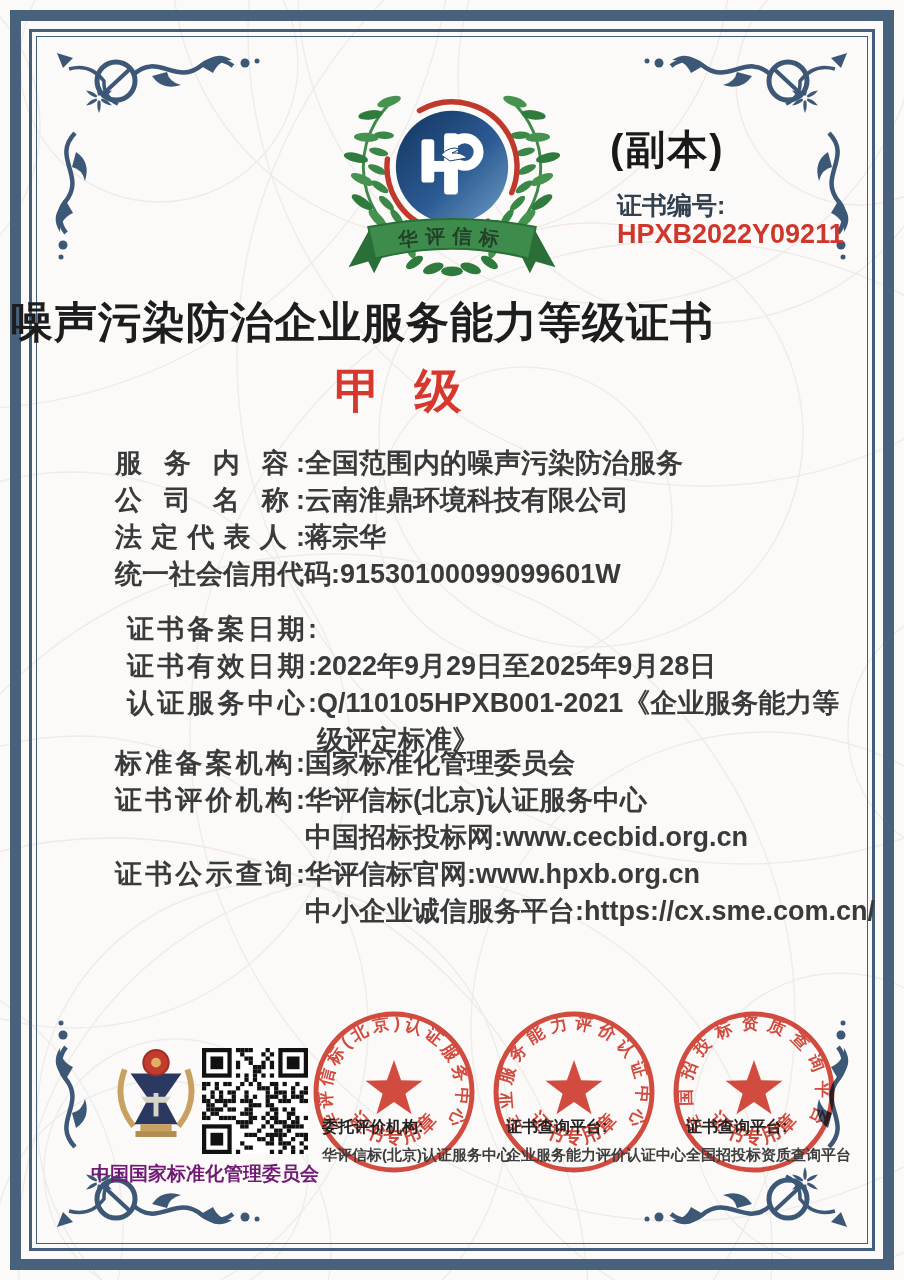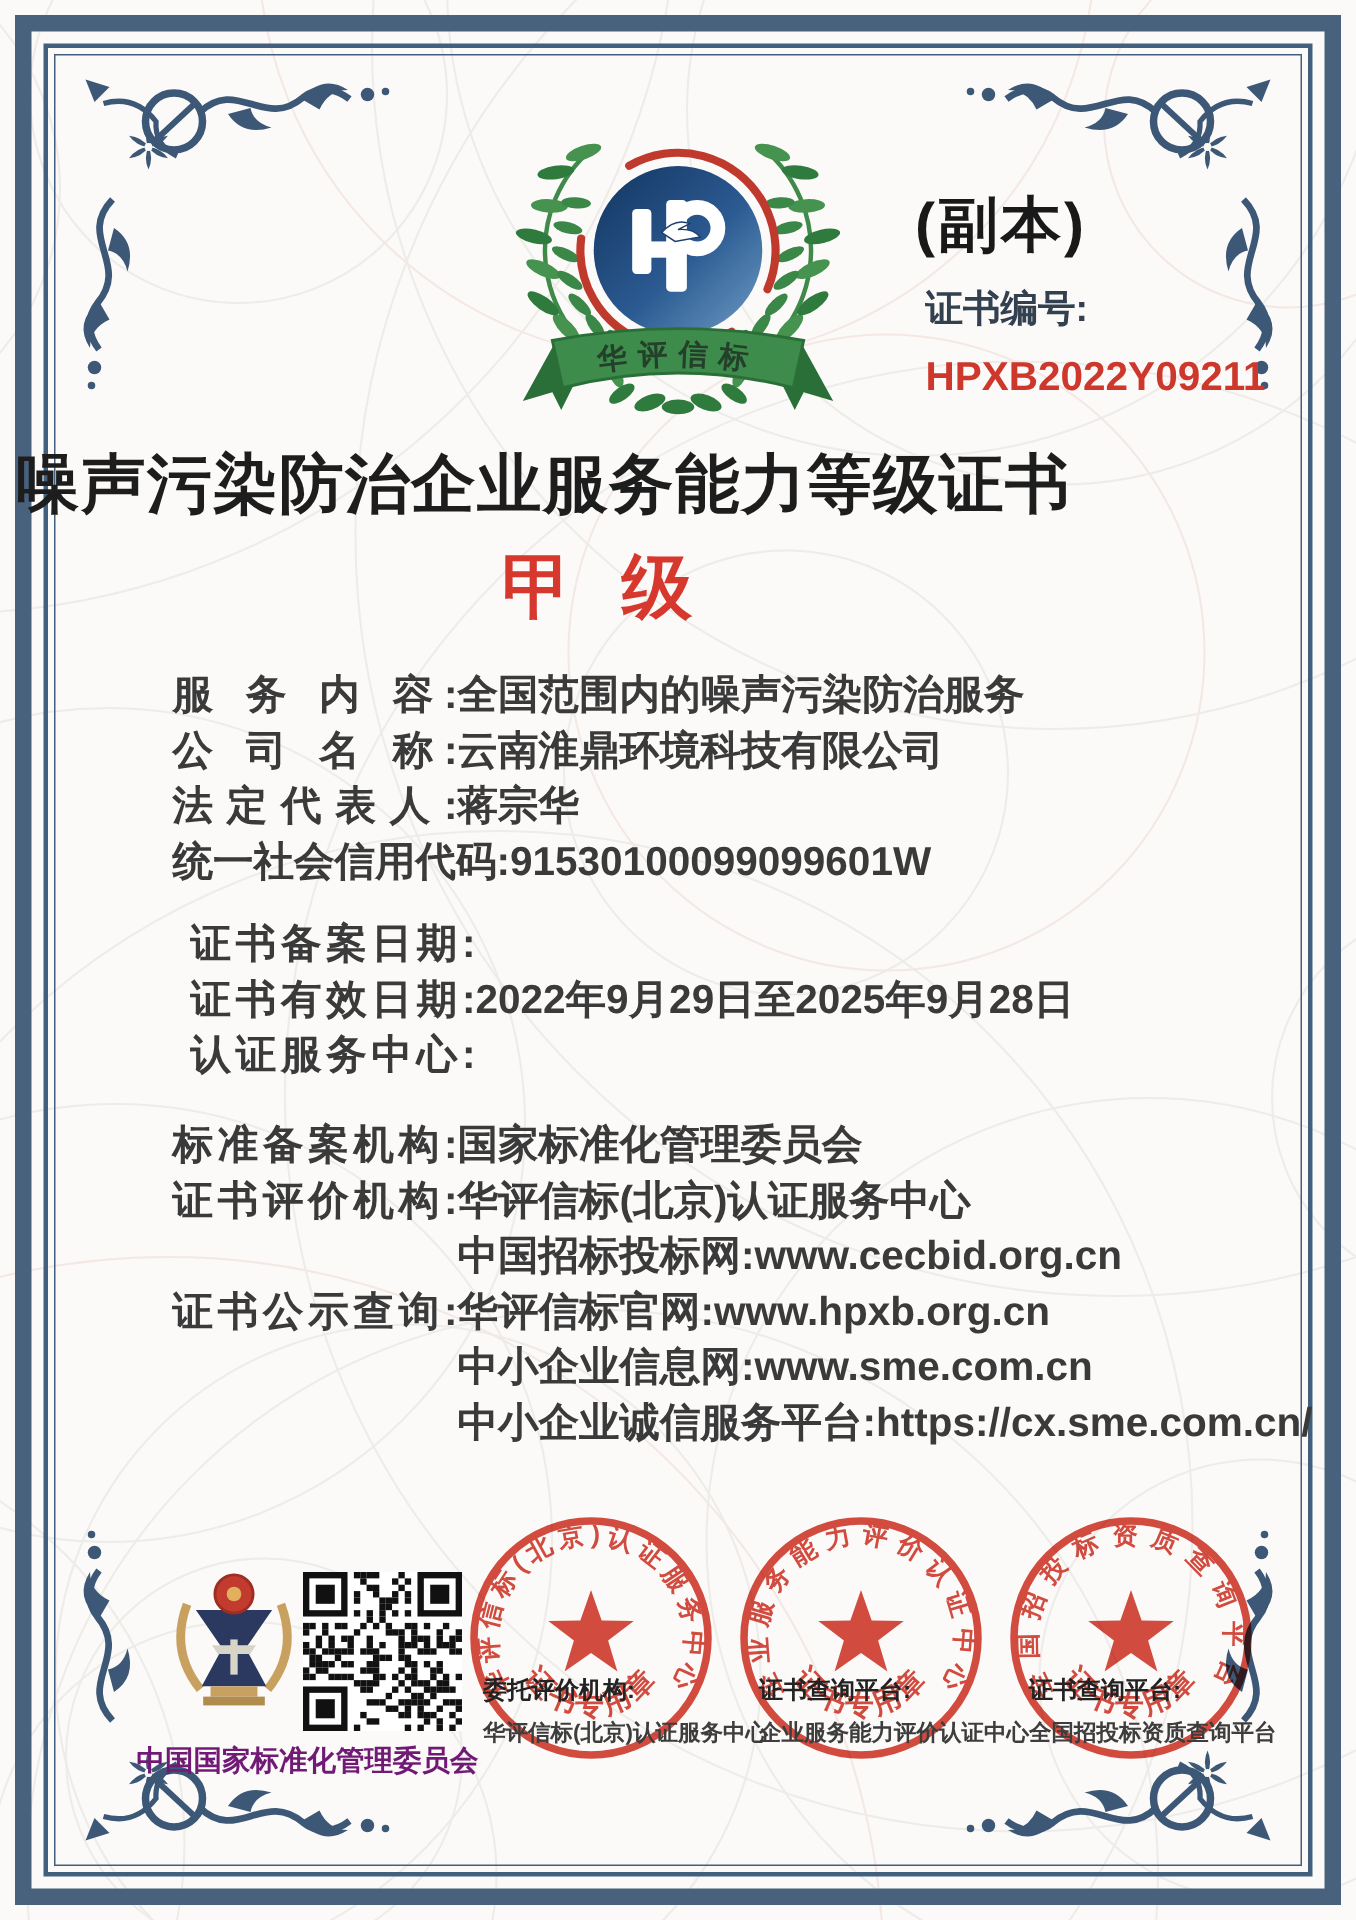--- a/index.html
+++ b/index.html
@@ -13,21 +13,21 @@
   .frame-line2{position:absolute;inset:36px;border:1.5px solid #42607d;}
   .corner{position:absolute;width:240px;height:240px;}
   .corner.tl{left:24px;top:24px;}
   .corner.tr{right:24px;top:24px;transform:scaleX(-1);}
   .corner.bl{left:24px;bottom:24px;transform:scaleY(-1);}
   .corner.br{right:24px;bottom:24px;transform:scale(-1,-1);}
   .logo{position:absolute;left:338px;top:90px;width:228px;height:202px;}
   .copy-label{position:absolute;left:610px;top:122px;font-size:40px;font-weight:700;
               color:#191919;letter-spacing:2px;}
   .certno-label{position:absolute;left:617px;top:189px;font-size:25px;font-weight:700;color:#32404f;}
-  .certno-value{position:absolute;left:617px;top:236px;font-size:27px;font-weight:700;color:#ce372b;}
+  .certno-value{position:absolute;left:617px;top:219px;font-size:27px;font-weight:700;color:#ce372b;}
   .title{position:absolute;left:0;top:294px;width:724px;text-align:center;font-size:43px;
          font-weight:800;color:#1d1d1d;letter-spacing:1px;}
   .grade{position:absolute;left:0;top:360px;width:796px;text-align:center;font-size:47px;
          font-weight:800;color:#d6382d;letter-spacing:10px;text-indent:10px;}
   .block{position:absolute;left:115px;color:#3a3a3a;font-weight:600;font-size:27px;line-height:1;}
   .row{display:flex;margin-bottom:10px;white-space:nowrap;}
   .lbl{display:inline-block;min-width:190px;text-align:justify;text-align-last:justify;}
   .val .vl{display:block;margin-bottom:10px;}
   .b-company{top:450px;}
   .b-dates{top:616px;margin-left:12px;}
@@ -224,43 +224,43 @@
   <div class="block b-dates">
     <div class="row">
       <span class="lbl">证书备案日期:</span>
     </div>
     <div class="row">
       <span class="lbl">证书有效日期:</span>
       <span class="val">2022年9月29日至2025年9月28日</span>
     </div>
     <div class="row">
       <span class="lbl">认证服务中心:</span>
+      <span class="val">
+          <span class="vl">Q/110105HPXB001-2021《企业服务能力等</span>
+          <span class="vl">级评定标准》</span>
+        </span>
     </div>
   </div>
 
   <div class="block b-agencies">
     <div class="row">
       <span class="lbl">标准备案机构:</span>
       <span class="val">国家标准化管理委员会</span>
     </div>
     <div class="row">
       <span class="lbl">证书评价机构:</span>
       <span class="val">华评信标(北京)认证服务中心</span>
     </div>
     <div class="row">
       <span class="lbl"></span>
       <span class="val">中国招标投标网:www.cecbid.org.cn</span>
     </div>
     <div class="row">
       <span class="lbl">证书公示查询:</span>
       <span class="val">华评信标官网:www.hpxb.org.cn</span>
-    </div>
-    <div class="row">
-      <span class="lbl"></span>
-      <span class="val">中小企业信息网:www.sme.com.cn</span>
     </div>
     <div class="row">
       <span class="lbl"></span>
       <span class="val">中小企业诚信服务平台:https://cx.sme.com.cn/</span>
     </div>
   </div>
 
   <svg class="emblem" viewBox="0 0 90 100">
     <path d="M13,28 Q1,60 22,86" fill="none" stroke="#c8a161" stroke-width="6"></path>
     <path d="M77,28 Q89,60 68,86" fill="none" stroke="#c8a161" stroke-width="6"></path>

